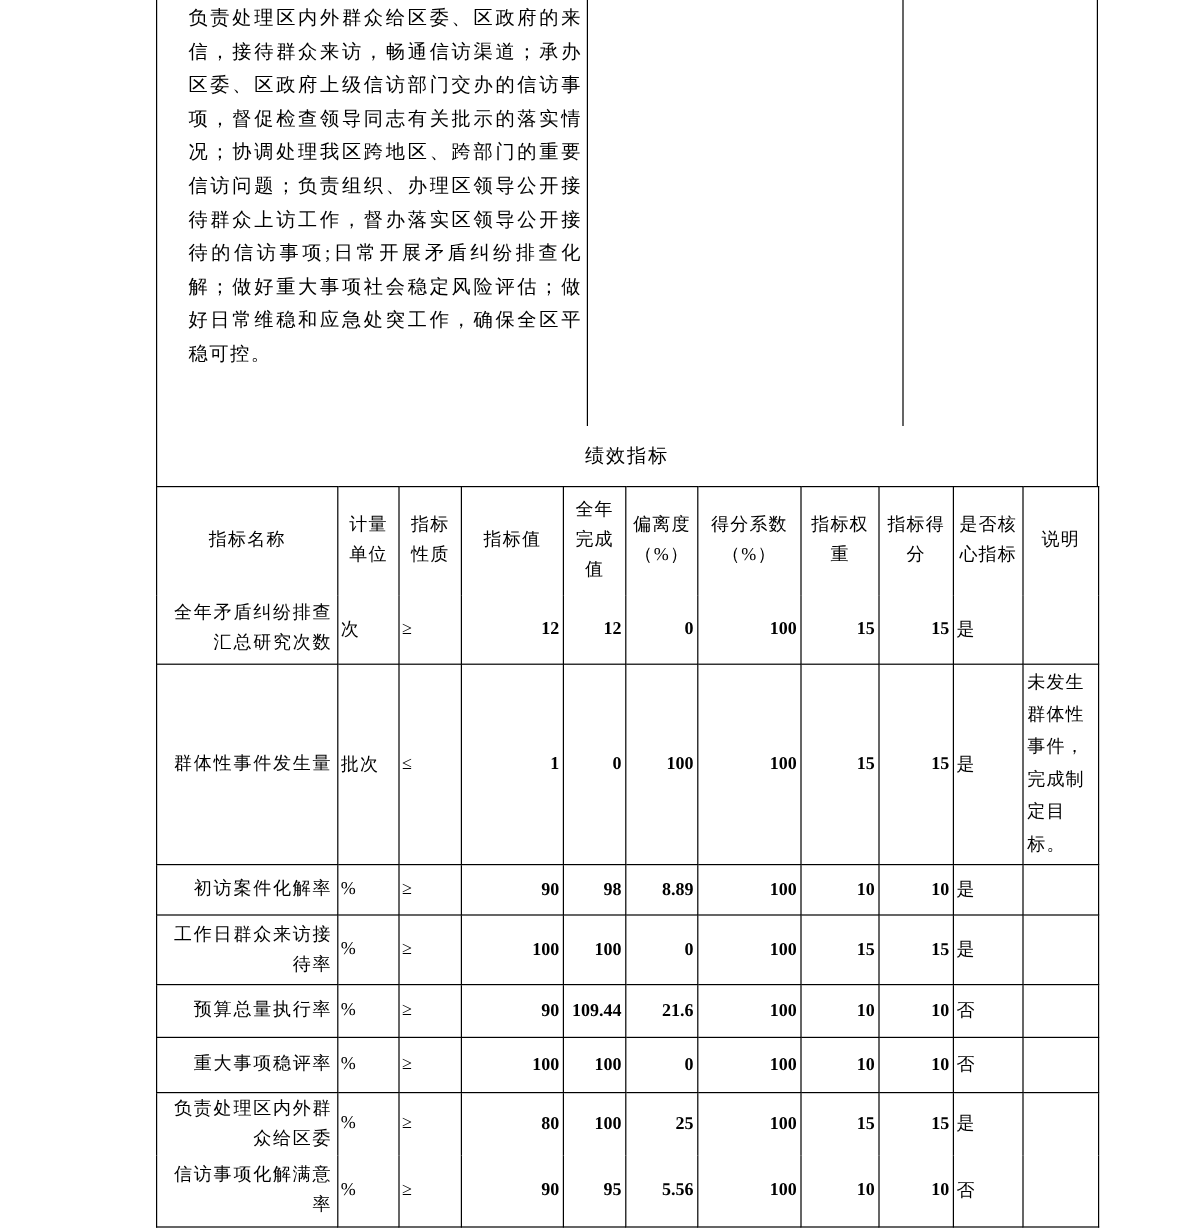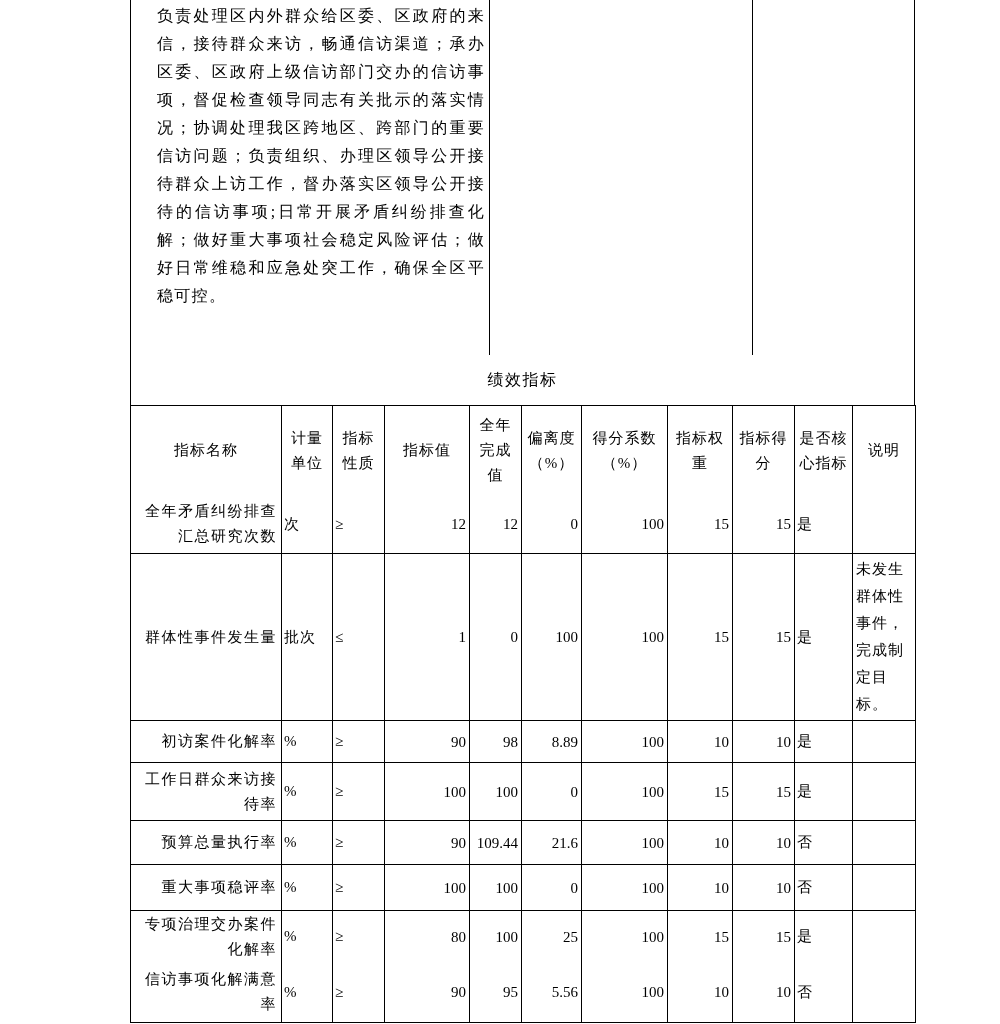--- a/index.html
+++ b/index.html
@@ -100,20 +100,21 @@
     text-align: left;
     padding: 0 2px;
     letter-spacing: 1px;
   }
   td.c-num {
     text-align: right;
     padding: 0 3px;
     overflow-wrap: break-word;
     word-wrap: break-word;
     line-height: 22px;
+    font-weight: bold;
   }
   td.c-note {
     text-align: left;
     vertical-align: top;
     padding: 2px 3px;
     letter-spacing: 1px;
     line-height: 27px;
     overflow-wrap: break-word;
   }
 </style>
@@ -233,21 +234,21 @@
           <td class="c-num">100</td>
           <td class="c-num">100</td>
           <td class="c-num">0</td>
           <td class="c-num">100</td>
           <td class="c-num">10</td>
           <td class="c-num">10</td>
           <td class="c-left">否</td>
           <td class="c-note"></td>
         </tr>
         <tr>
-          <td class="c-name">专项治理交办案件化解率</td>
+          <td class="c-name">负责处理区内外群众给区委</td>
           <td class="c-left">%</td>
           <td class="c-left">≥</td>
           <td class="c-num">80</td>
           <td class="c-num">100</td>
           <td class="c-num">25</td>
           <td class="c-num">100</td>
           <td class="c-num">15</td>
           <td class="c-num">15</td>
           <td class="c-left">是</td>
           <td class="c-note"></td>

